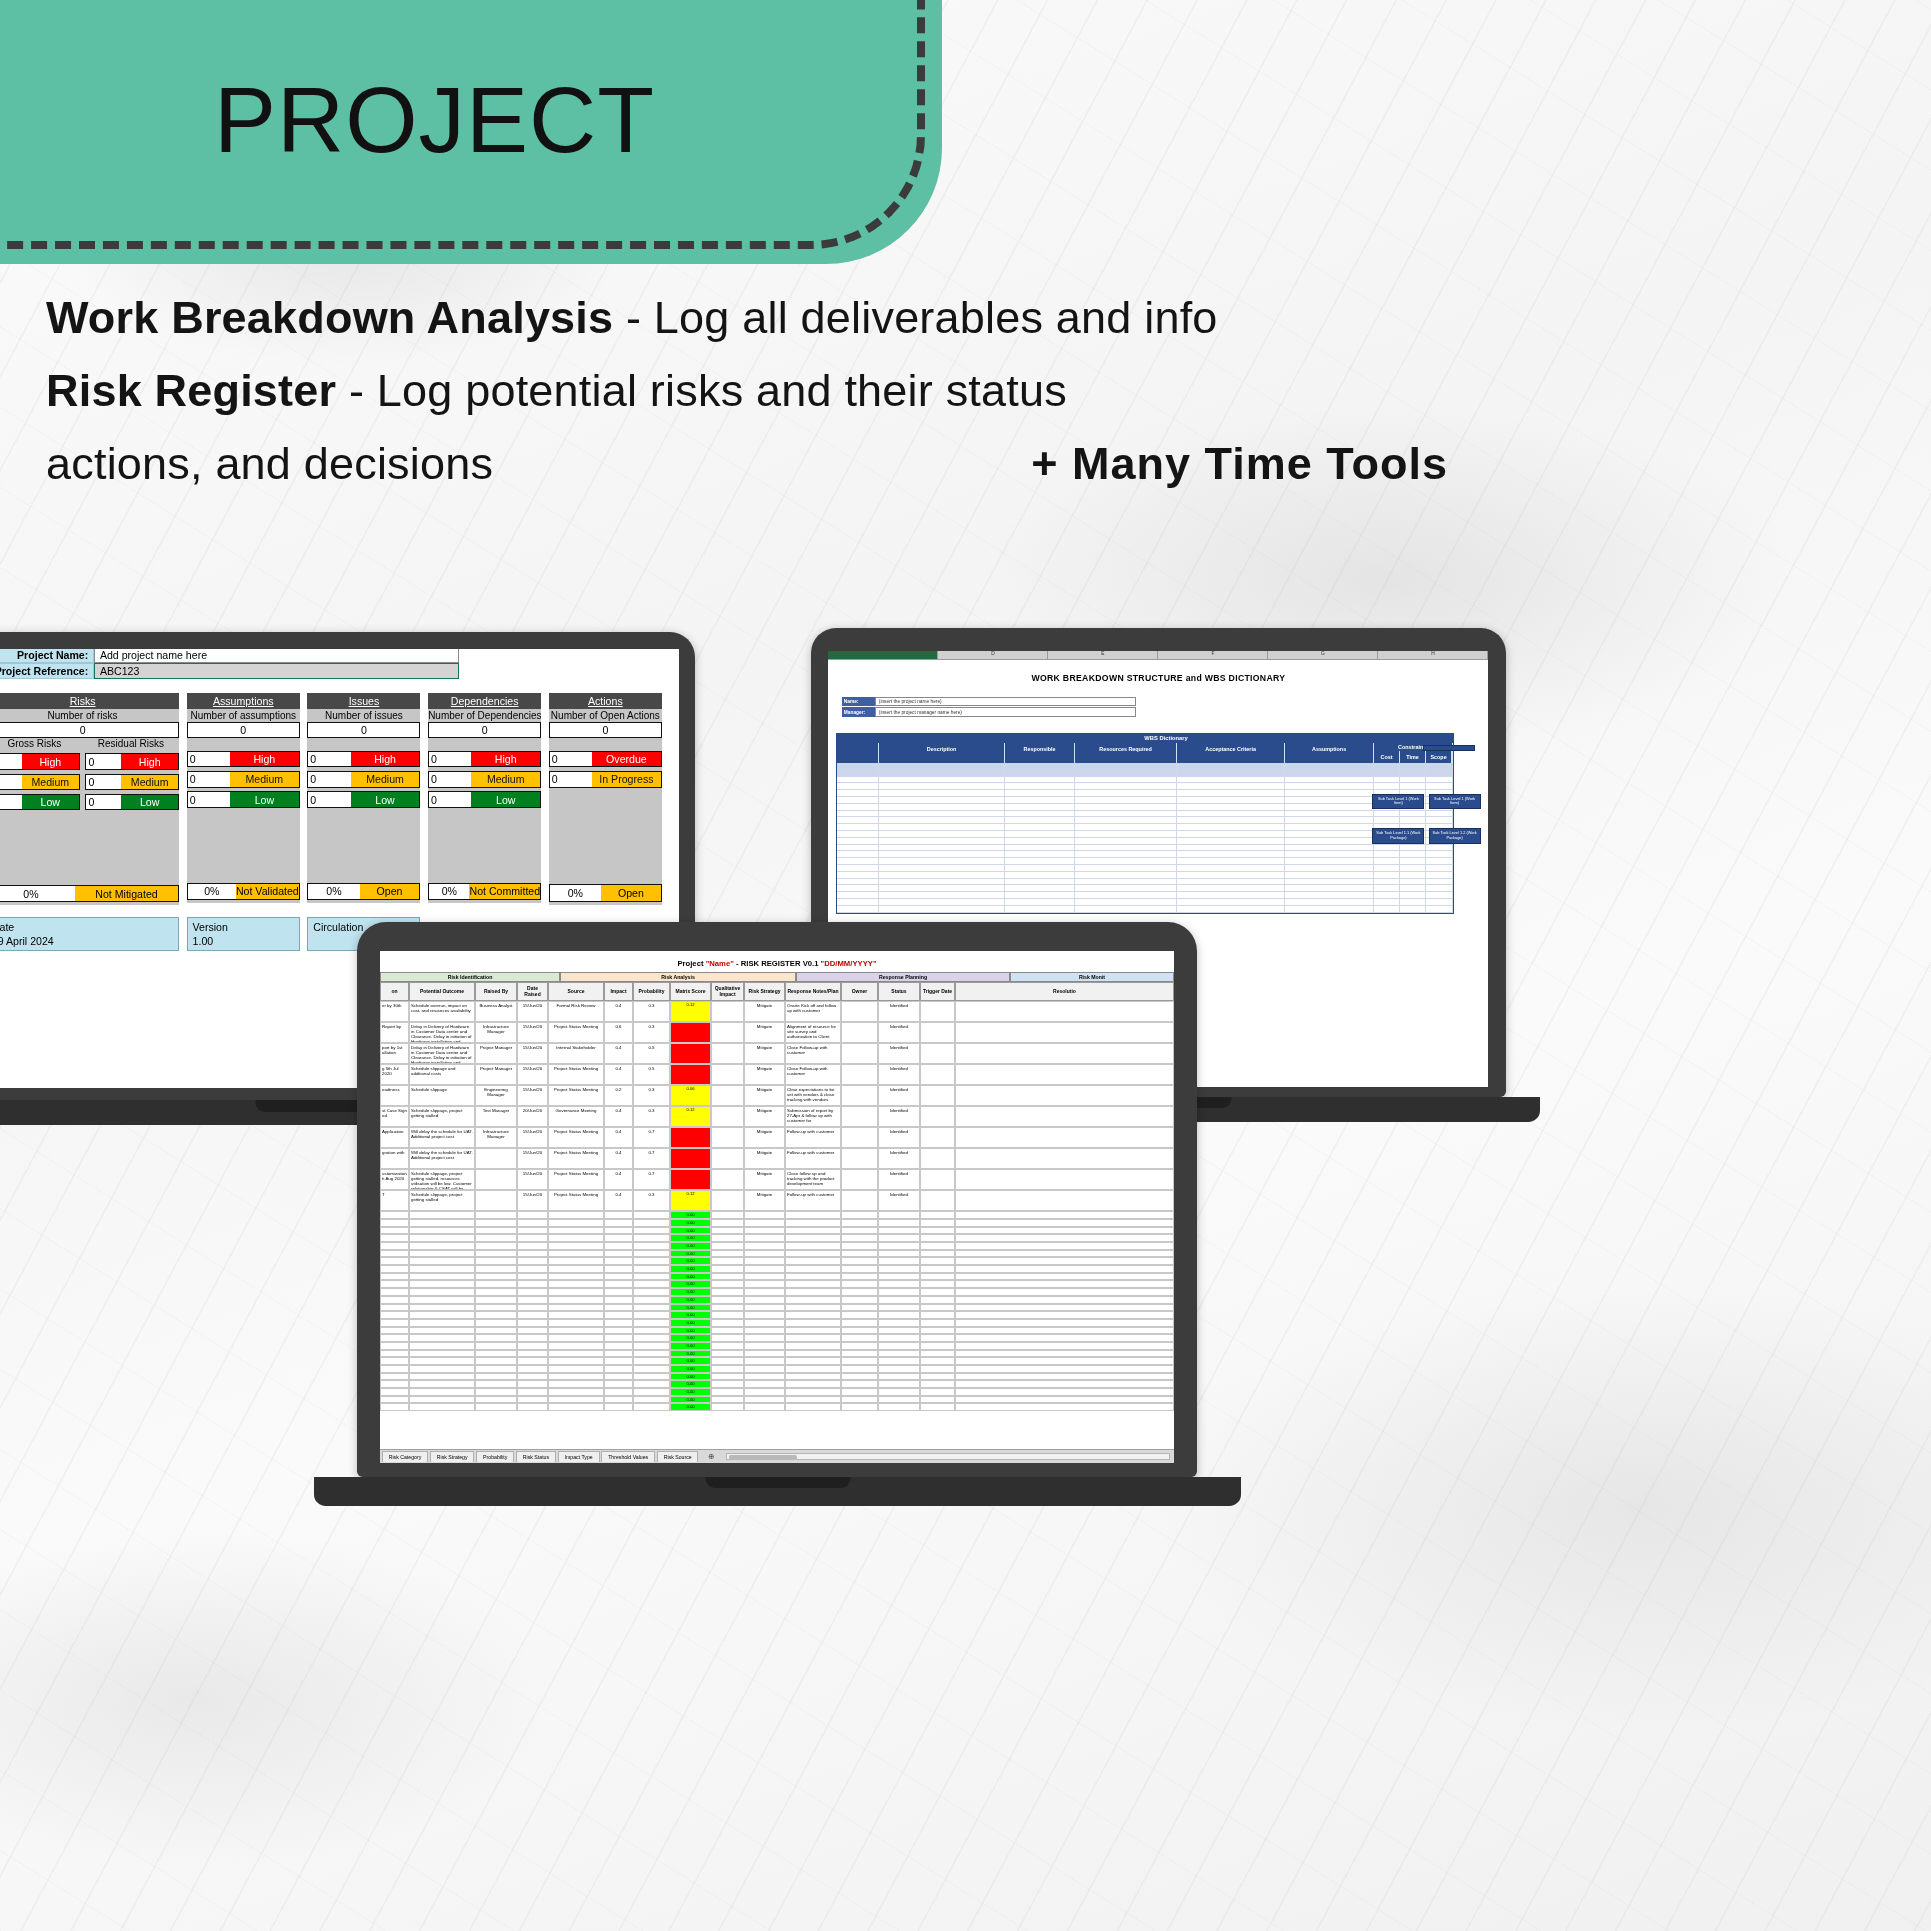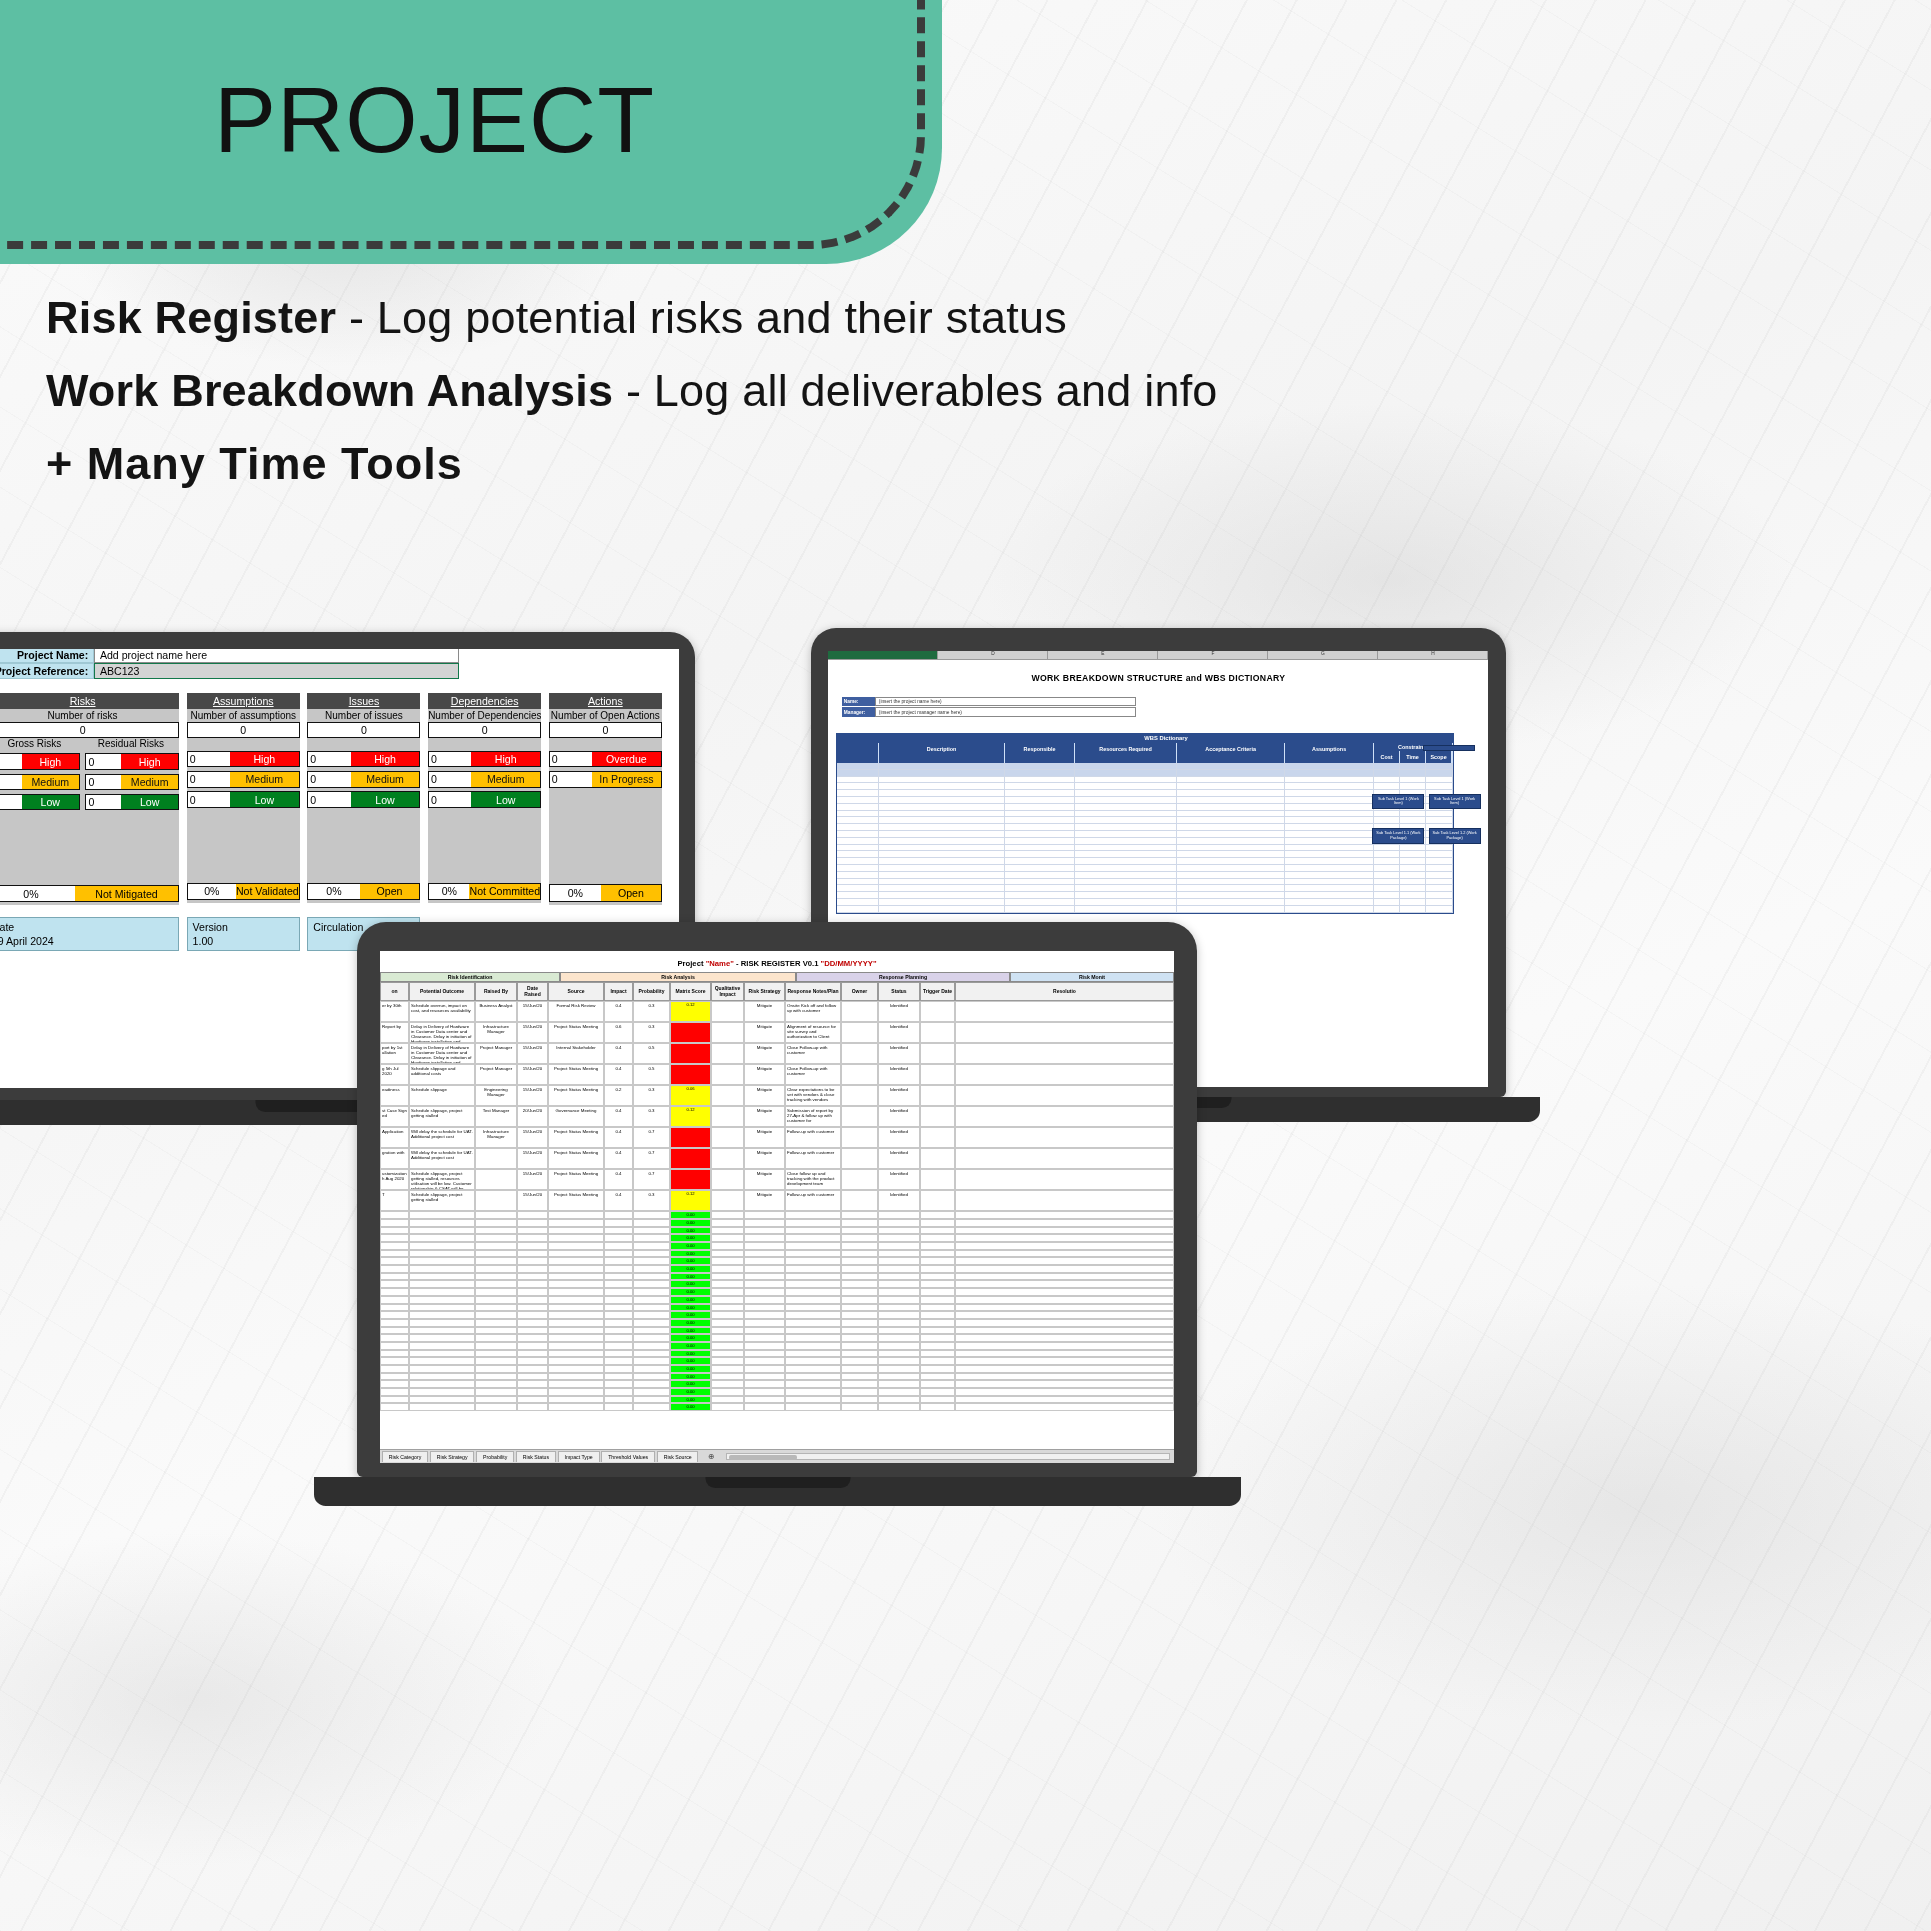--- a/index.html
+++ b/index.html
@@ -207,26 +207,27 @@
 <div id="bg"></div>
 
 <div id="banner"></div>
 <div id="banner-dash"></div>
 <div id="banner-title">
   <div class="l1">PROJECT</div>
 </div>
 
 <div id="desc">
   <div class="dline">
+    <b>Work Breakdown Analysis</b><span> - Log all deliverables and info</span>
+  </div>
+  <div class="dline">
     <b>Risk Register</b><span> - Log potential risks and their status</span>
   </div>
-  <div class="dline">
-    <b>Work Breakdown Analysis</b><span> - Log all deliverables and info</span>
-  </div>
   <div class="dline last">
+    <span>actions, and decisions</span>
     <span class="more">+ Many Time Tools</span>
   </div>
 </div>
 
 <div class="laptop" id="laptopL">
   <div class="lid">
     <div class="screen ss">
       <div id="dashWrap">
 
         <div class="proj-rows">

